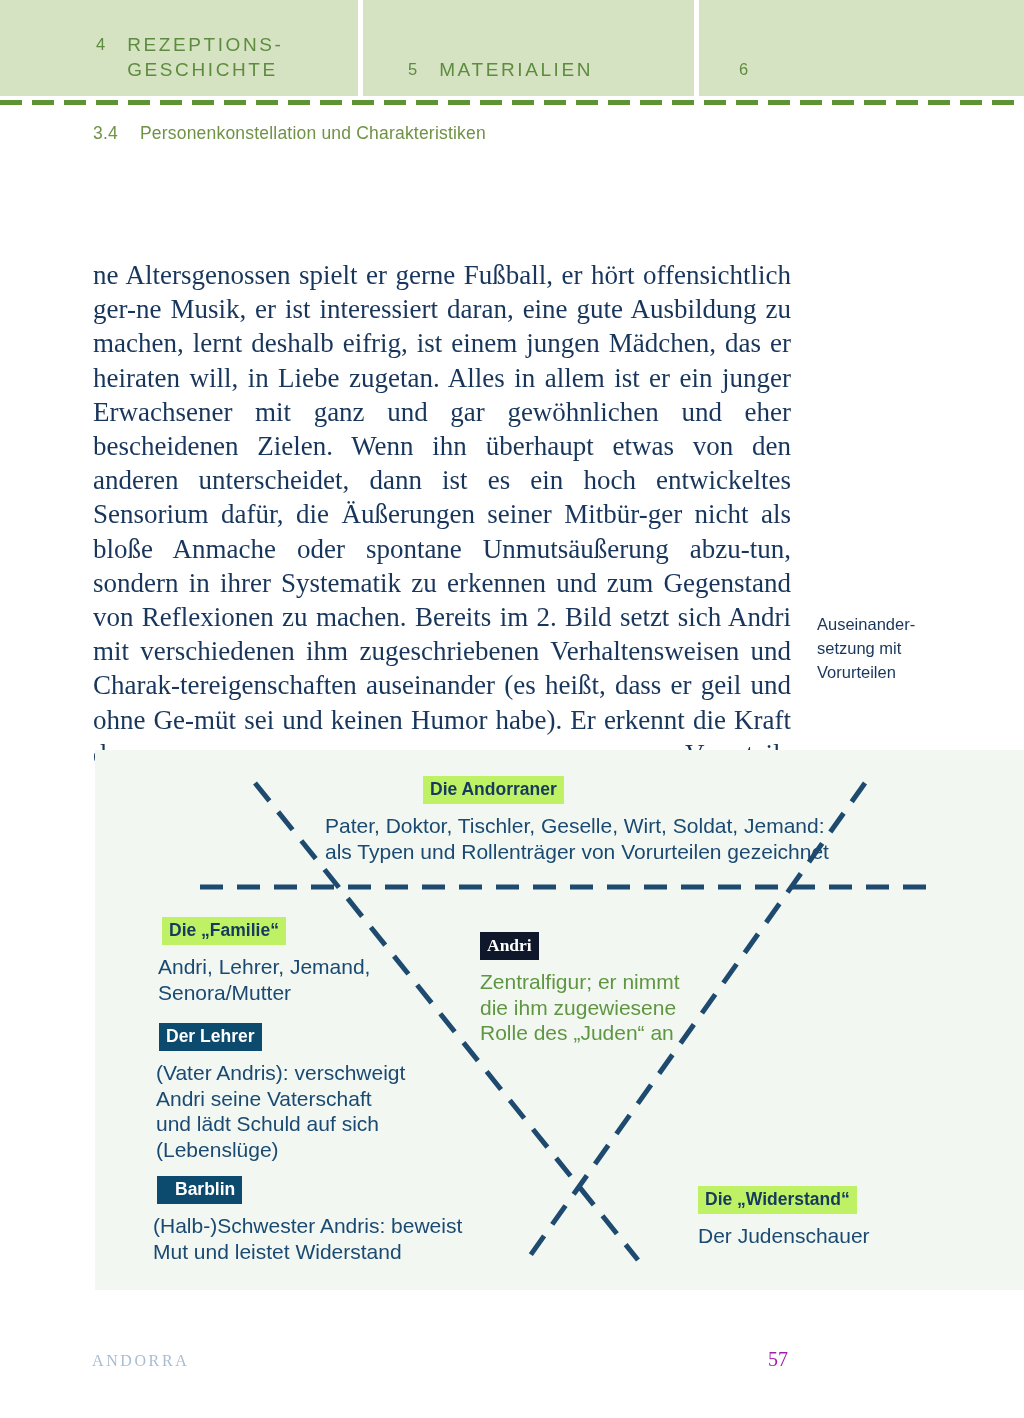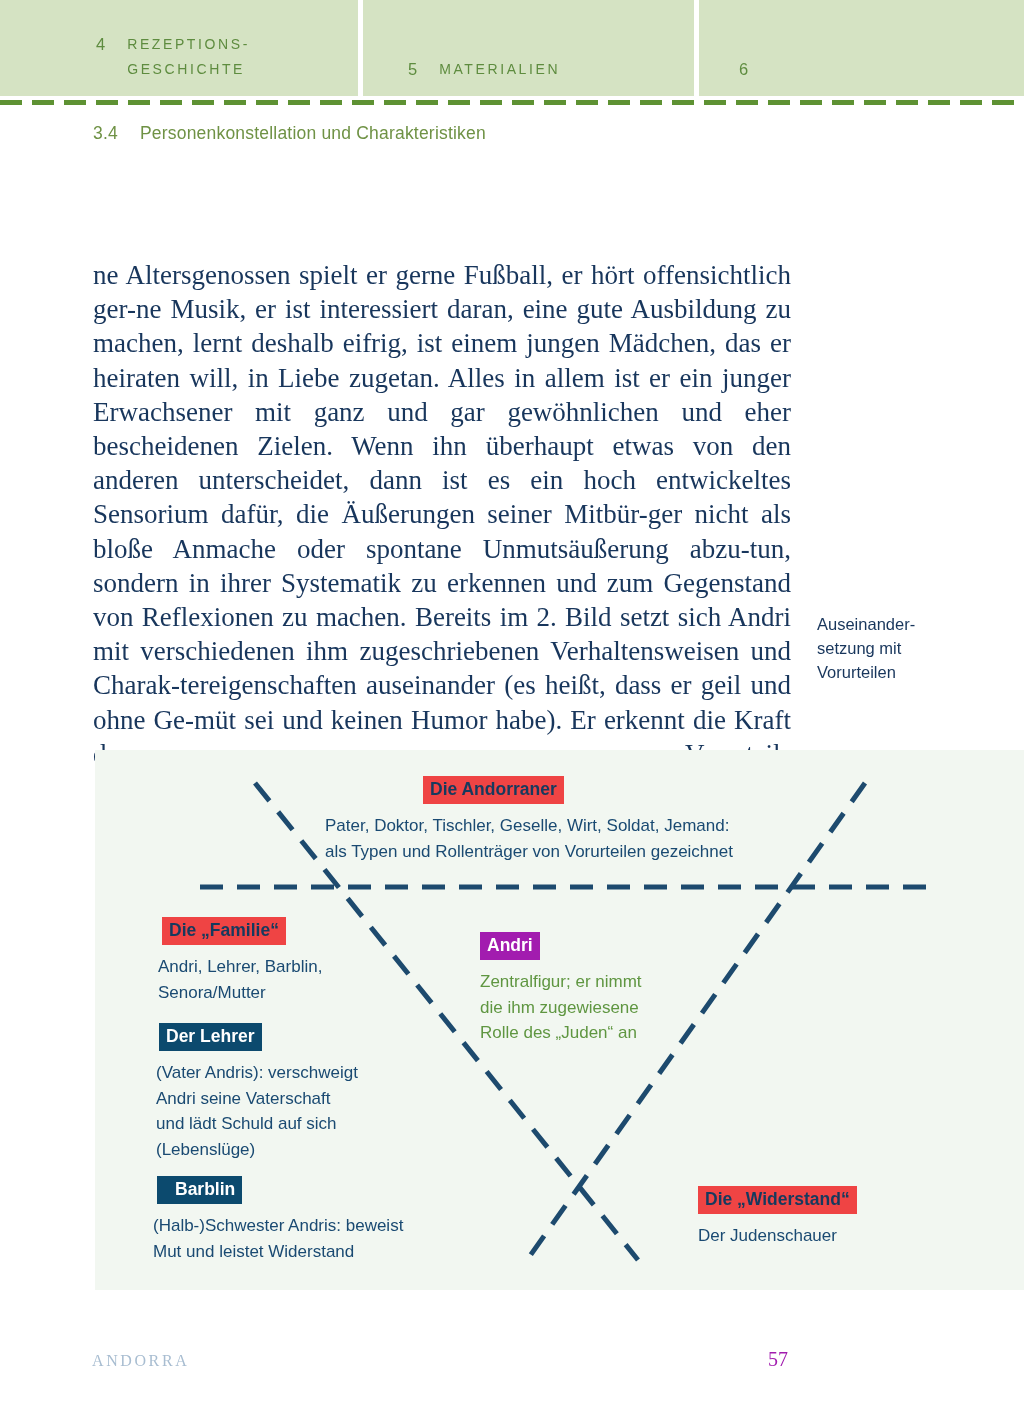--- a/index.html
+++ b/index.html
@@ -44,21 +44,21 @@
   }
   .tab-num {
     color: #5e8c3f;
     font-size: 16.5px;
     letter-spacing: 2px;
     line-height: 25px;
     margin-right: 20px;
   }
   .tab-label {
     color: #5e8c3f;
-    font-size: 14px;
+    font-size: 19px;
     letter-spacing: 2.6px;
     line-height: 25px;
     text-transform: uppercase;
     white-space: pre-line;
   }
   .tab-1 .tab-inner { margin-left: 96px; }
   .tab-2 .tab-inner { margin-left: 45px; }
   .tab-3 .tab-inner { margin-left: 40px; }
 
   
@@ -134,33 +134,34 @@
   }
   .badge {
     display: inline-block;
     font-weight: bold;
     font-size: 17.5px;
     line-height: 23px;
     padding: 2px 7px 3px 7px;
     white-space: nowrap;
   }
   .badge-plain {
-    background: #ef4444;
+    background: #bef264;
     color: #153a5e;
   }
   .badge-gray {
     background: #0c4a6e;
     color: #ffffff;
   }
   .badge-green {
-    background: #a21caf;
+    background: #0f172a;
     color: #ffffff;
+    font-family: Liberation Serif, serif;
   }
   .dgm-text {
-    font-size: 17px;
+    font-size: 21px;
     line-height: 25.5px;
     color: #1a4a72;
     white-space: pre-line;
     margin-top: 9px;
   }
   .dgm-text.green { color: #5f9641; }
 
   
   .blk-andorraner { left: 230px; top: 26px; }
   .blk-andorraner .badge { margin-left: 98px; }
@@ -241,21 +242,21 @@
   </svg>
 
   <div class="dgm-block blk-andorraner">
     <div class="badge badge-plain">Die Andorraner</div>
     <div class="dgm-text">Pater, Doktor, Tischler, Geselle, Wirt, Soldat, Jemand:
 als Typen und Rollenträger von Vorurteilen gezeichnet</div>
   </div>
 
   <div class="dgm-block blk-familie">
     <div class="badge badge-plain">Die „Familie“</div>
-    <div class="dgm-text">Andri, Lehrer, Barblin,
+    <div class="dgm-text">Andri, Lehrer, Jemand,
 Senora/Mutter</div>
   </div>
 
   <div class="dgm-block blk-andri">
     <div class="badge badge-green">Andri</div>
     <div class="dgm-text green">Zentralfigur; er nimmt
 die ihm zugewiesene
 Rolle des „Juden“ an</div>
   </div>
 

